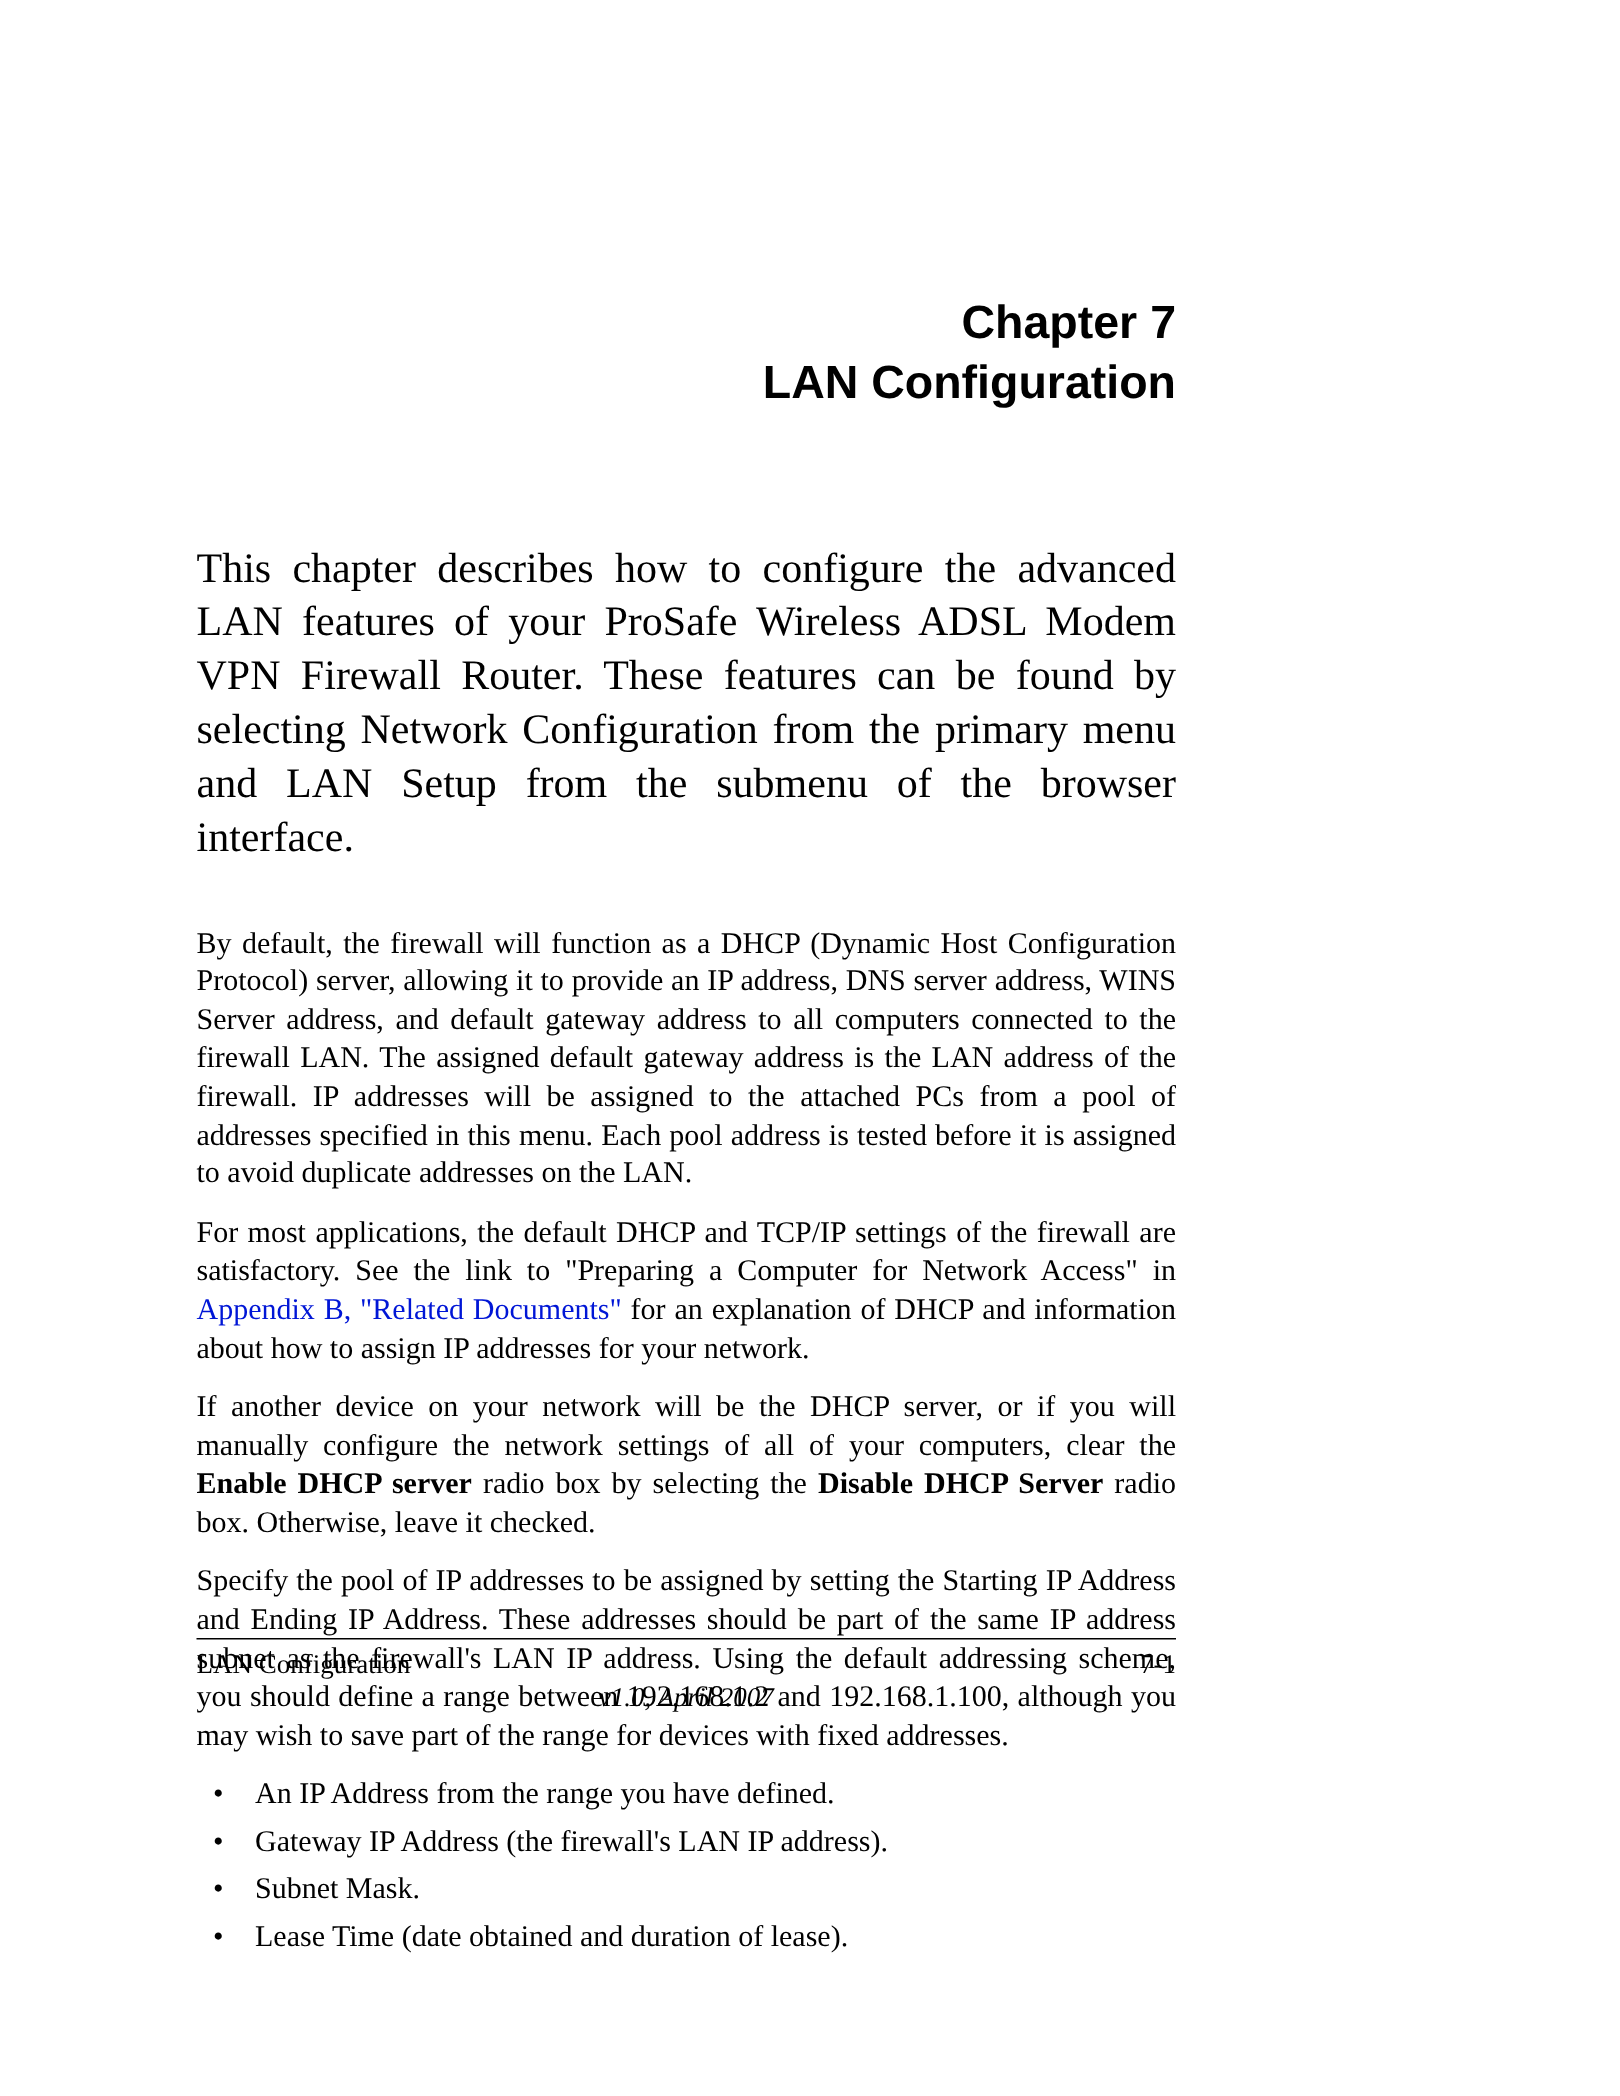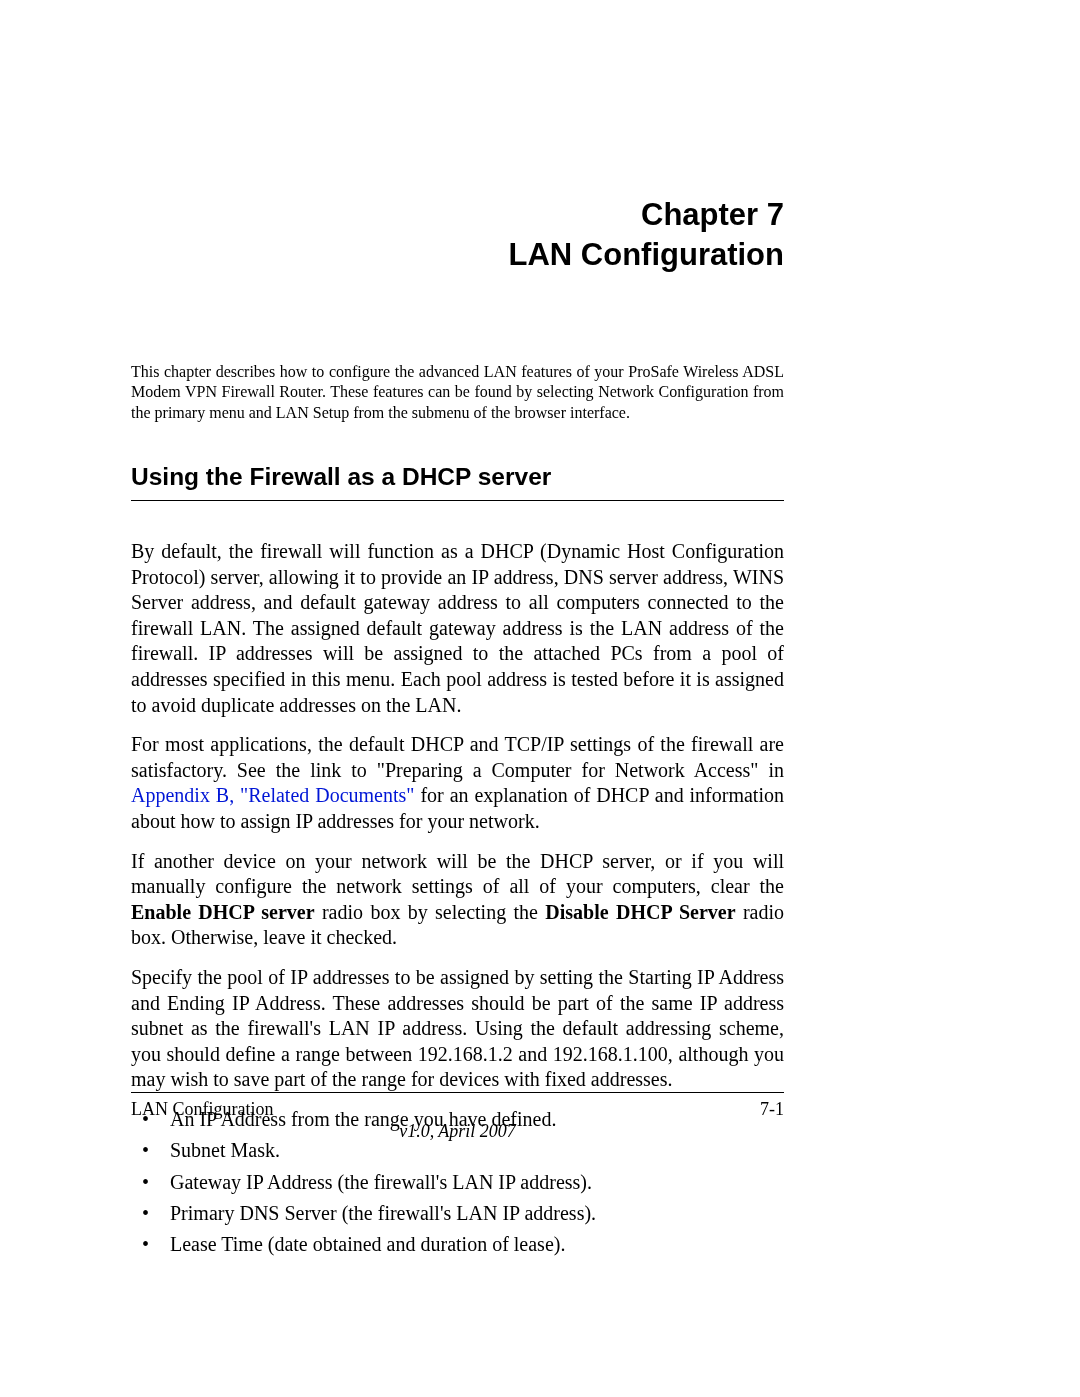--- a/index.html
+++ b/index.html
@@ -21,21 +21,21 @@
     text-align: right;
     font-family: Arial, Helvetica, sans-serif;
     font-weight: bold;
     font-size: 31px;
     line-height: 1.3;
     margin-bottom: 86px;
   }
   .chapter-head .line1,
   .chapter-head .line2 { display: block; }
   .intro {
-    font-size: 16px;
+    font-size: 28px;
     line-height: 1.28;
     text-align: justify;
     margin: 0 0 40px 0;
   }
   .section-head {
     font-family: Arial, Helvetica, sans-serif;
     font-weight: bold;
     font-size: 24.5px;
     border-bottom: 1px solid #000;
     padding-bottom: 9px;
@@ -96,40 +96,38 @@
 
 <div class="page">
 
   <div class="chapter-head">
     <span class="line1">Chapter 7</span>
     <span class="line2">LAN Configuration</span>
   </div>
 
   <p class="intro">This chapter describes how to configure the advanced LAN features of your ProSafe Wireless ADSL Modem VPN Firewall Router. These features can be found by selecting Network Configuration from the primary menu and LAN Setup from the submenu of the browser interface.</p>
 
-  <h2 class="section-head">Using the Firewall as a DHCP server</h2>
 
   <p class="body-p">By default, the firewall will function as a DHCP (Dynamic Host Configuration Protocol) server, allowing it to provide an IP address, DNS server address, WINS Server address, and default gateway address to all computers connected to the firewall LAN. The assigned default gateway address is the LAN address of the firewall. IP addresses will be assigned to the attached PCs from a pool of addresses specified in this menu. Each pool address is tested before it is assigned to avoid duplicate addresses on the LAN.</p>
 
   <p class="body-p">
     <span>For most applications, the default DHCP and TCP/IP settings of the firewall are satisfactory. See the link to "Preparing a Computer for Network Access" in </span><span class="link">Appendix B, "Related Documents"</span><span> for an explanation of DHCP and information about how to assign IP addresses for your network.</span>
   </p>
 
   <p class="body-p">
     <span>If another device on your network will be the DHCP server, or if you will manually configure the network settings of all of your computers, clear the </span><b>Enable DHCP server</b><span> radio box by selecting the </span><b>Disable DHCP Server</b><span> radio box. Otherwise, leave it checked.</span>
   </p>
 
   <p class="body-p">Specify the pool of IP addresses to be assigned by setting the Starting IP Address and Ending IP Address. These addresses should be part of the same IP address subnet as the firewall's LAN IP address. Using the default addressing scheme, you should define a range between 192.168.1.2 and 192.168.1.100, although you may wish to save part of the range for devices with fixed addresses.</p>
 
 
   <ul class="bulleted">
     <li>An IP Address from the range you have defined.</li>
+    <li>Gateway IP Address (the firewall's LAN IP address).</li>
     <li>Subnet Mask.</li>
-    <li>Gateway IP Address (the firewall's LAN IP address).</li>
-    <li>Primary DNS Server (the firewall's LAN IP address).</li>
     <li>Lease Time (date obtained and duration of lease).</li>
   </ul>
 
   <div class="footer">
     <hr class="footer-rule">
     <div class="footer-row">
       <span>LAN Configuration</span>
       <span>7-1</span>
     </div>
     <div class="footer-version">v1.0, April 2007</div>

